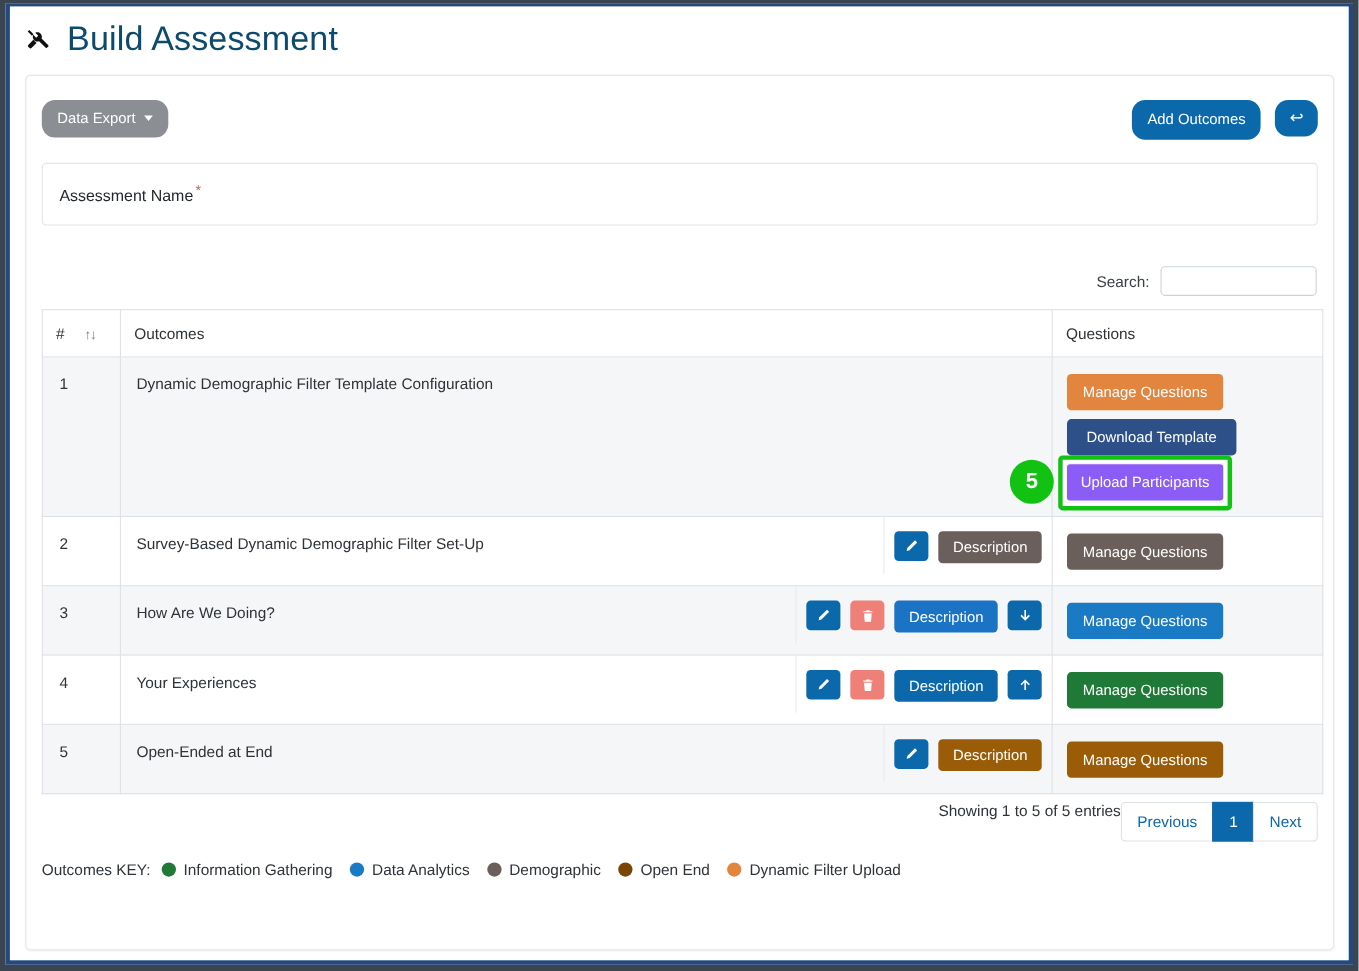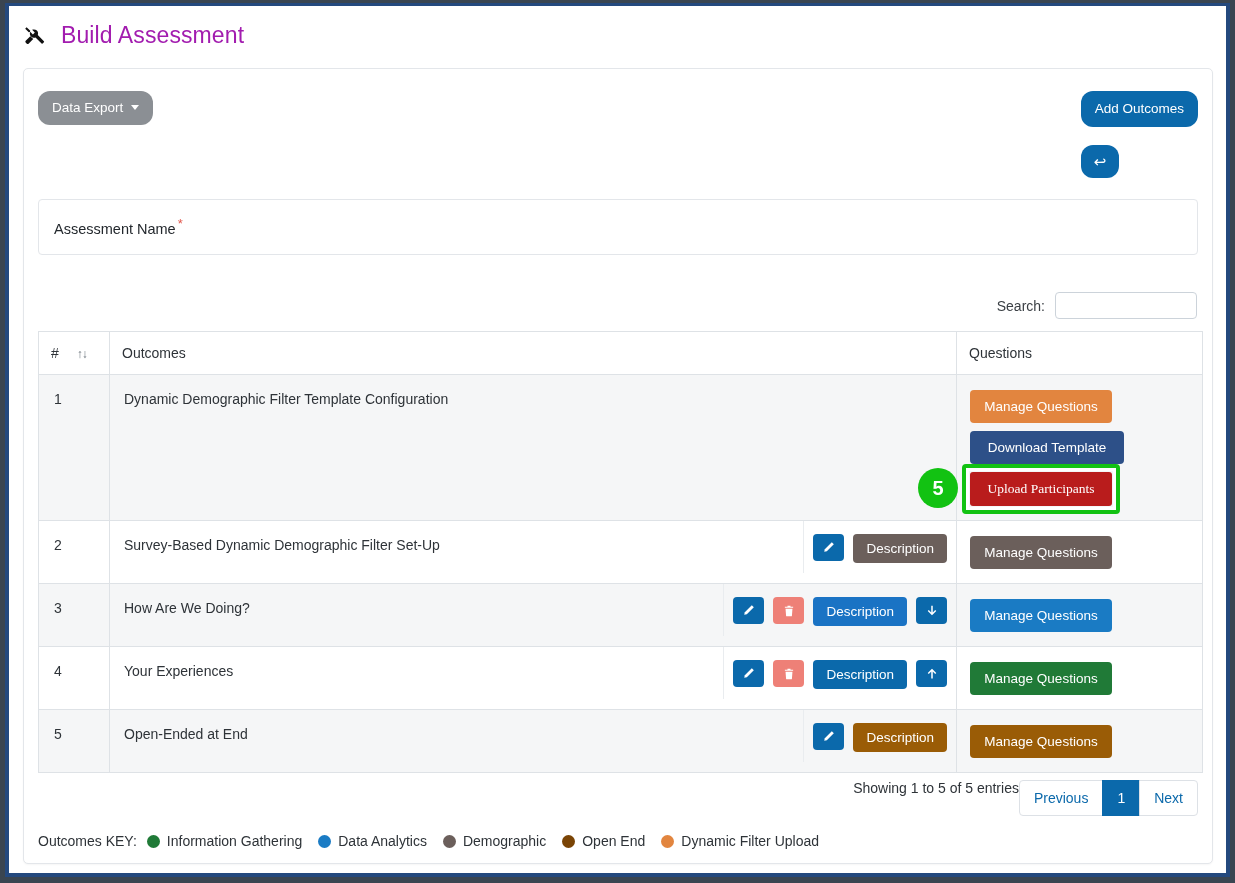--- a/index.html
+++ b/index.html
@@ -30,22 +30,22 @@
 
   
   .page-header {
     display: flex; align-items: center;
     gap: 14px;
     padding: 14px 0 10px 14px;
     height: 54px;
   }
   .tools-icon { width: 24px; height: 24px; display: block; }
   .page-title {
-    font-size: 23px;
-    color: #a21caf;
+    font-size: 31px;
+    color: #0c4a6e;
     font-weight: 400;
     letter-spacing: .1px;
   }
 
   
   .card {
     position: absolute;
     left: 14px; top: 62px;
     width: 1190px;
     height: 796px;
@@ -72,21 +72,21 @@
     background: #8b8f94; padding: 10px 14px; font-size: 13.5px;
     display: inline-flex; align-items: center; gap: 8px;
   }
   .caret {
     width: 0; height: 0;
     border-left: 4px solid transparent;
     border-right: 4px solid transparent;
     border-top: 5px solid #fff;
     display: inline-block;
   }
-  .toolbar-right { display: flex; gap: 18px; align-items: flex-start; flex-direction: column; }
+  .toolbar-right { display: flex; gap: 13px; align-items: flex-start; }
   .btn-add-outcomes { background: #0b69ab; font-size: 13.5px; padding: 11px 14px; }
   .btn-undo {
     background: #0b69ab; padding: 9px 13px;
     display: inline-flex; align-items: center; justify-content: center;
   }
   .undo-glyph { font-size: 15px; line-height: 1; display: block; }
 
   
   .form-panel {
     margin-top: 21px;
@@ -214,22 +214,22 @@
   .btn-dl {
     border: none; border-radius: 4px; cursor: pointer; color: #fff;
     font-size: 13.5px; padding: 9px 12px; width: 154px; text-align: center;
     background: #2d5088; margin-top: 8px;
     font-family: "Liberation Sans", sans-serif;
   }
   .upload-wrap { position: relative; margin-top: 8px; width: 142px; }
   .btn-upload {
     border: none; border-radius: 3px; cursor: pointer; color: #fff;
     font-size: 13.5px; padding: 9px 0; width: 142px; text-align: center;
-    background: #b91c1c;
-    font-family: Liberation Serif, serif;
+    background: #8b5cf6;
+    font-family: Liberation Sans, sans-serif;
     position: relative; z-index: 2;
   }
   .hl-ring {
     position: absolute; left: -8px; top: -8px; width: 158px; height: 50px;
     border: 4px solid #12c212; border-radius: 4px; z-index: 1;
     box-shadow: inset 0 0 0 3px #ffffff;
   }
   .step-badge {
     position: absolute;
     left: -52px; top: -4px;

